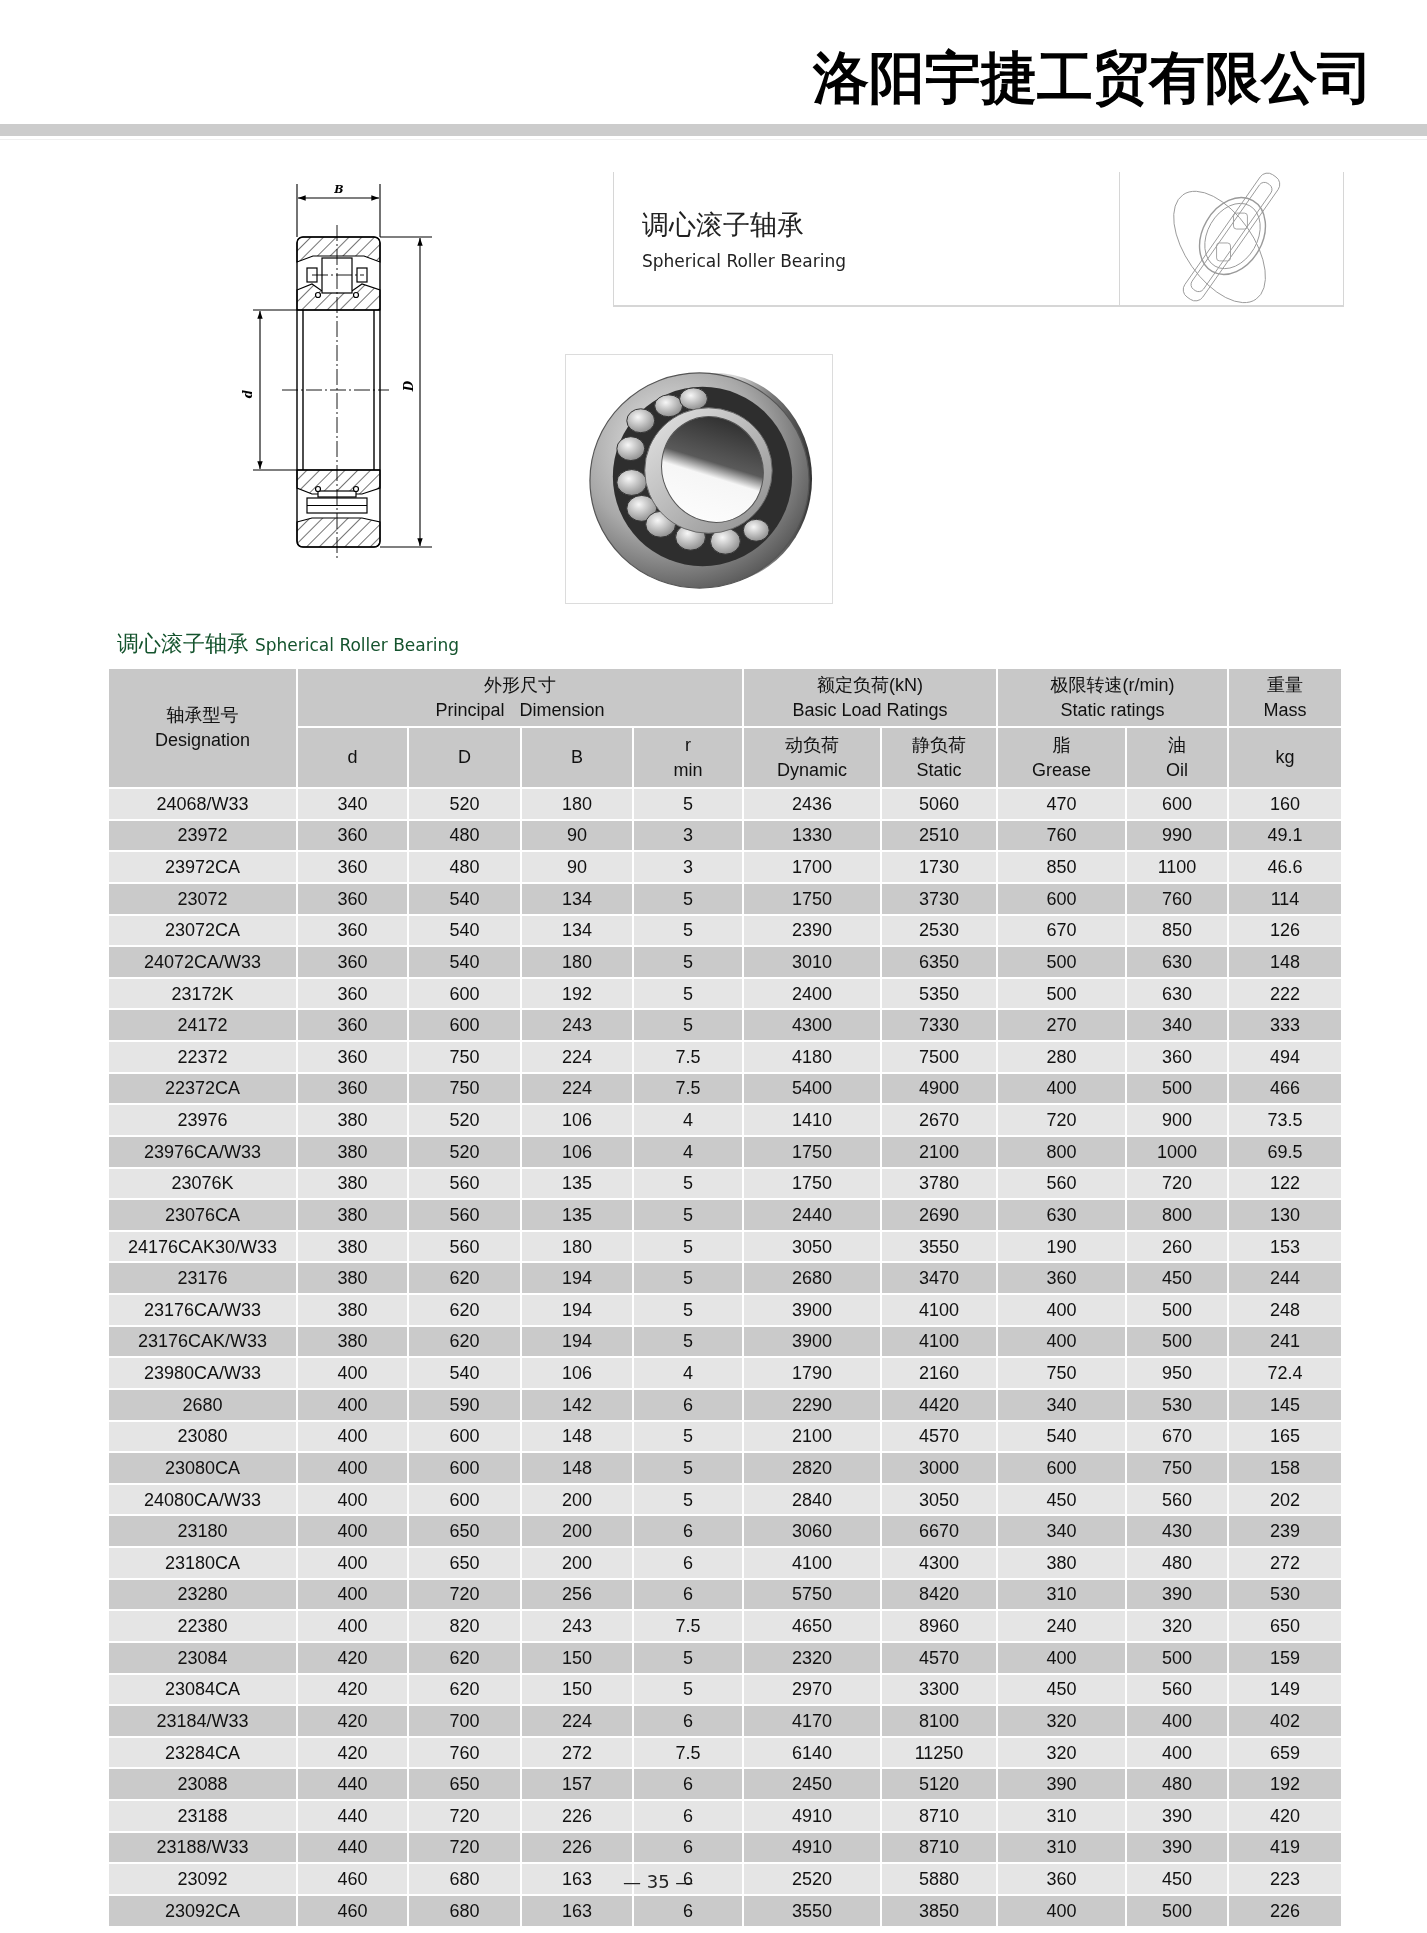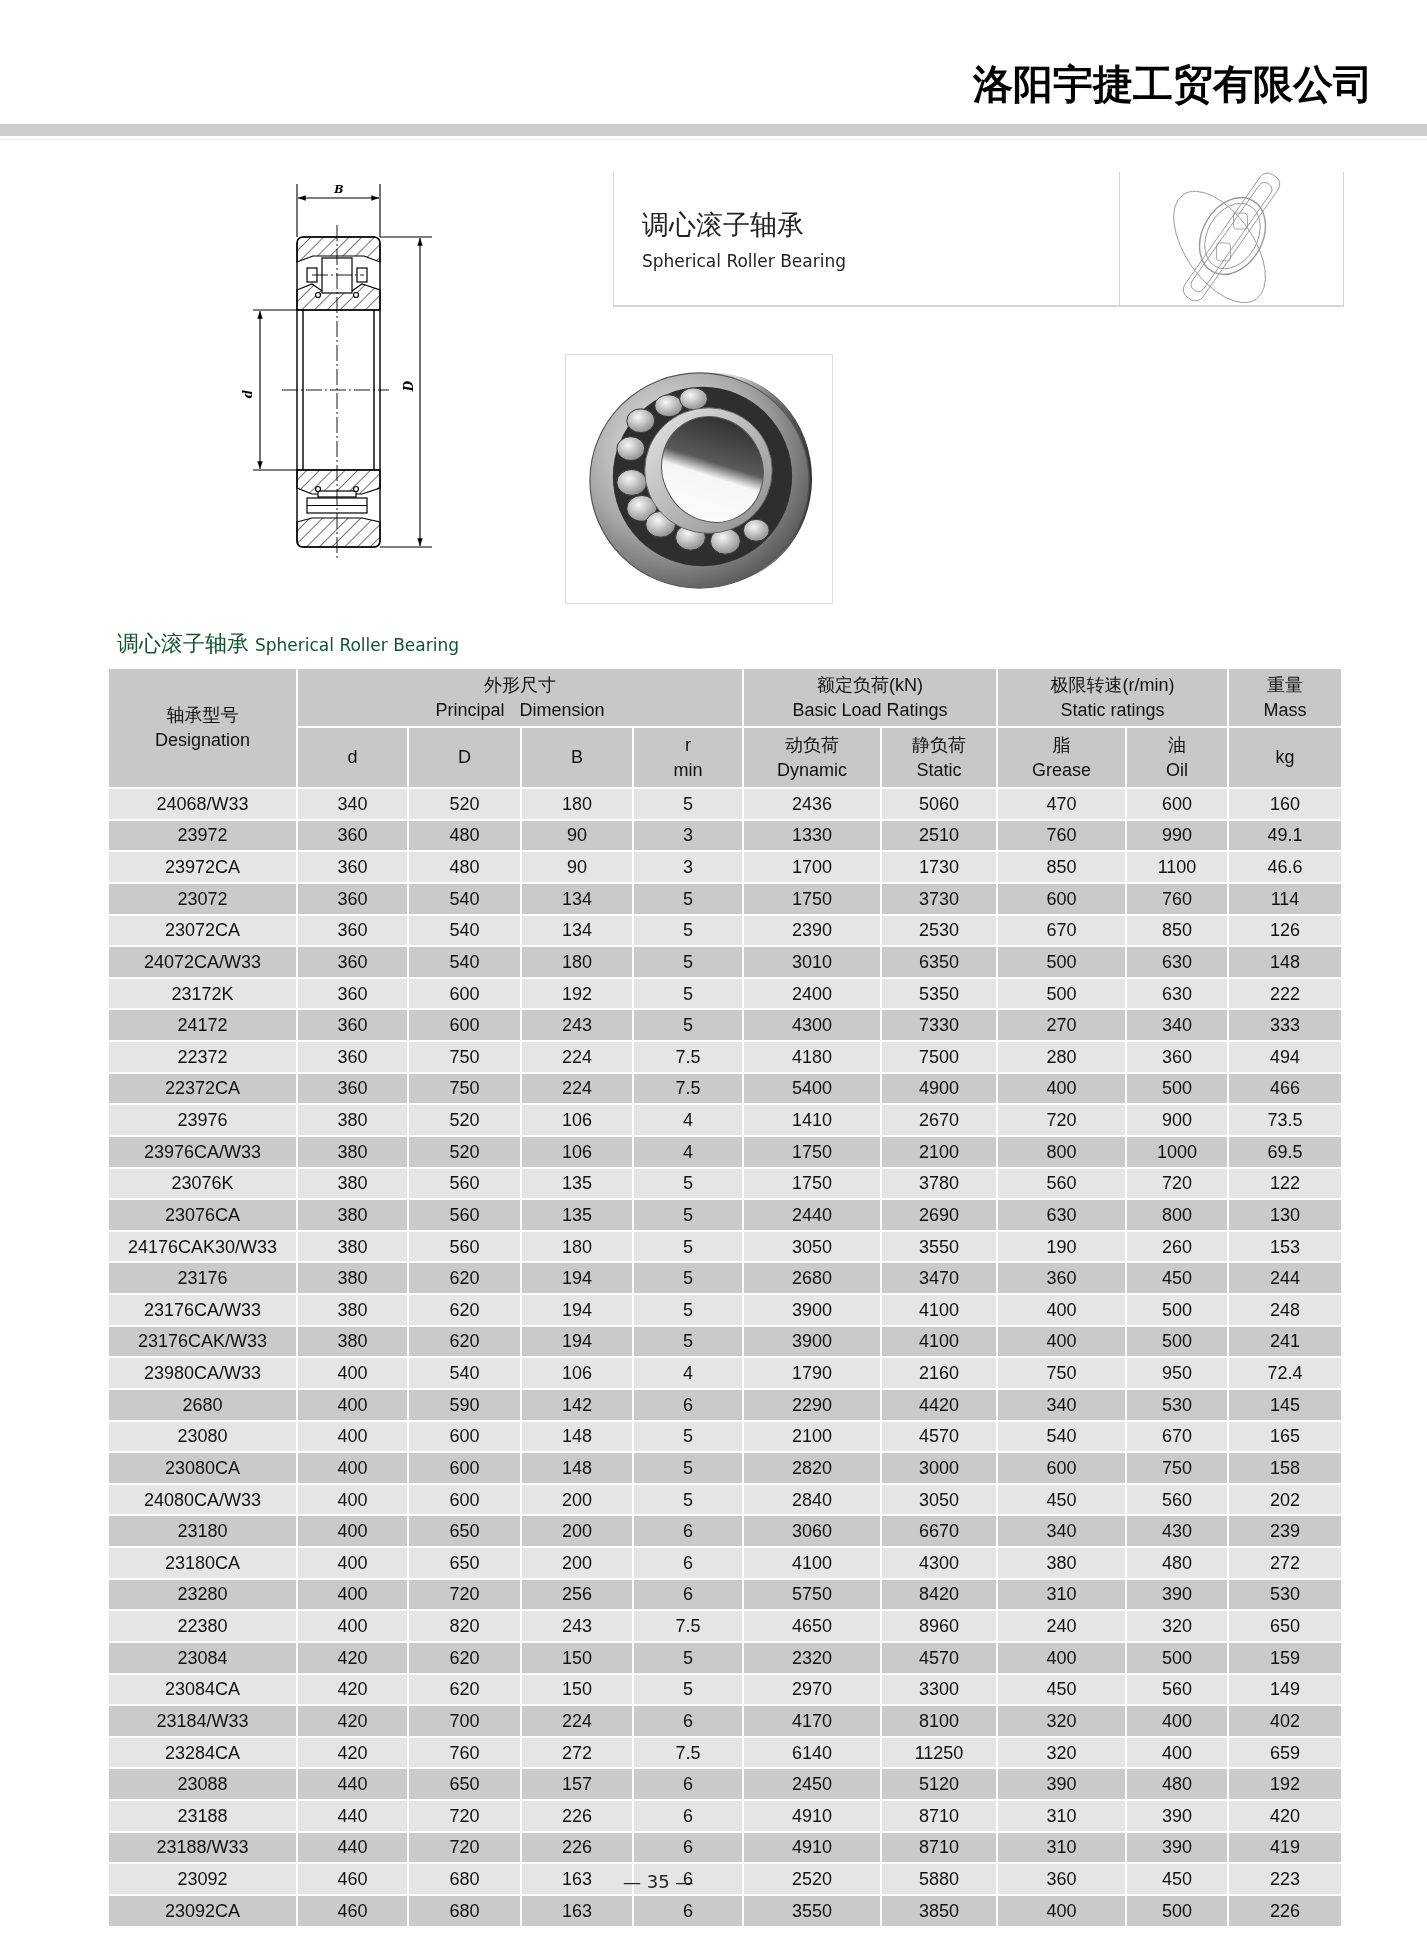--- a/index.html
+++ b/index.html
@@ -5,21 +5,21 @@
   :root{
     --top-bar:#cccccc;
     --header-bg:#c8c8c8;
     --row-light:#e5e5e5;
     --row-dark:#cacaca;
   }
   html,body{margin:0;padding:0;background:#fff;}
   body{width:1427px;height:1933px;position:relative;overflow:hidden;
        font-family:"Liberation Sans",sans-serif;color:#111;}
 
-  .company{position:absolute;right:54px;top:56px;font-size:40px;font-weight:bold;
+  .company{position:absolute;right:54px;top:50px;font-size:56px;font-weight:bold;
            line-height:56px;color:#000;white-space:nowrap;letter-spacing:0;}
   .top-bar{position:absolute;left:0;top:124px;width:1427px;height:12px;background:var(--top-bar);}
   .top-bar-line{position:absolute;left:0;top:139px;width:1427px;height:1px;background:#efefef;}
 
   .diagram{position:absolute;left:230px;top:175px;width:220px;height:395px;}
 
   .title-box{position:absolute;left:613px;top:172px;width:729px;height:133px;
              border-left:1px solid #d6d6d6;border-right:1px solid #d6d6d6;border-bottom:2px solid #d6d6d6;}
   .title-divider{position:absolute;left:505px;top:0;width:1px;height:133px;background:#d6d6d6;}
   .title-cn{position:absolute;left:28px;top:36px;font-size:27px;line-height:34px;color:#222;white-space:nowrap;}

